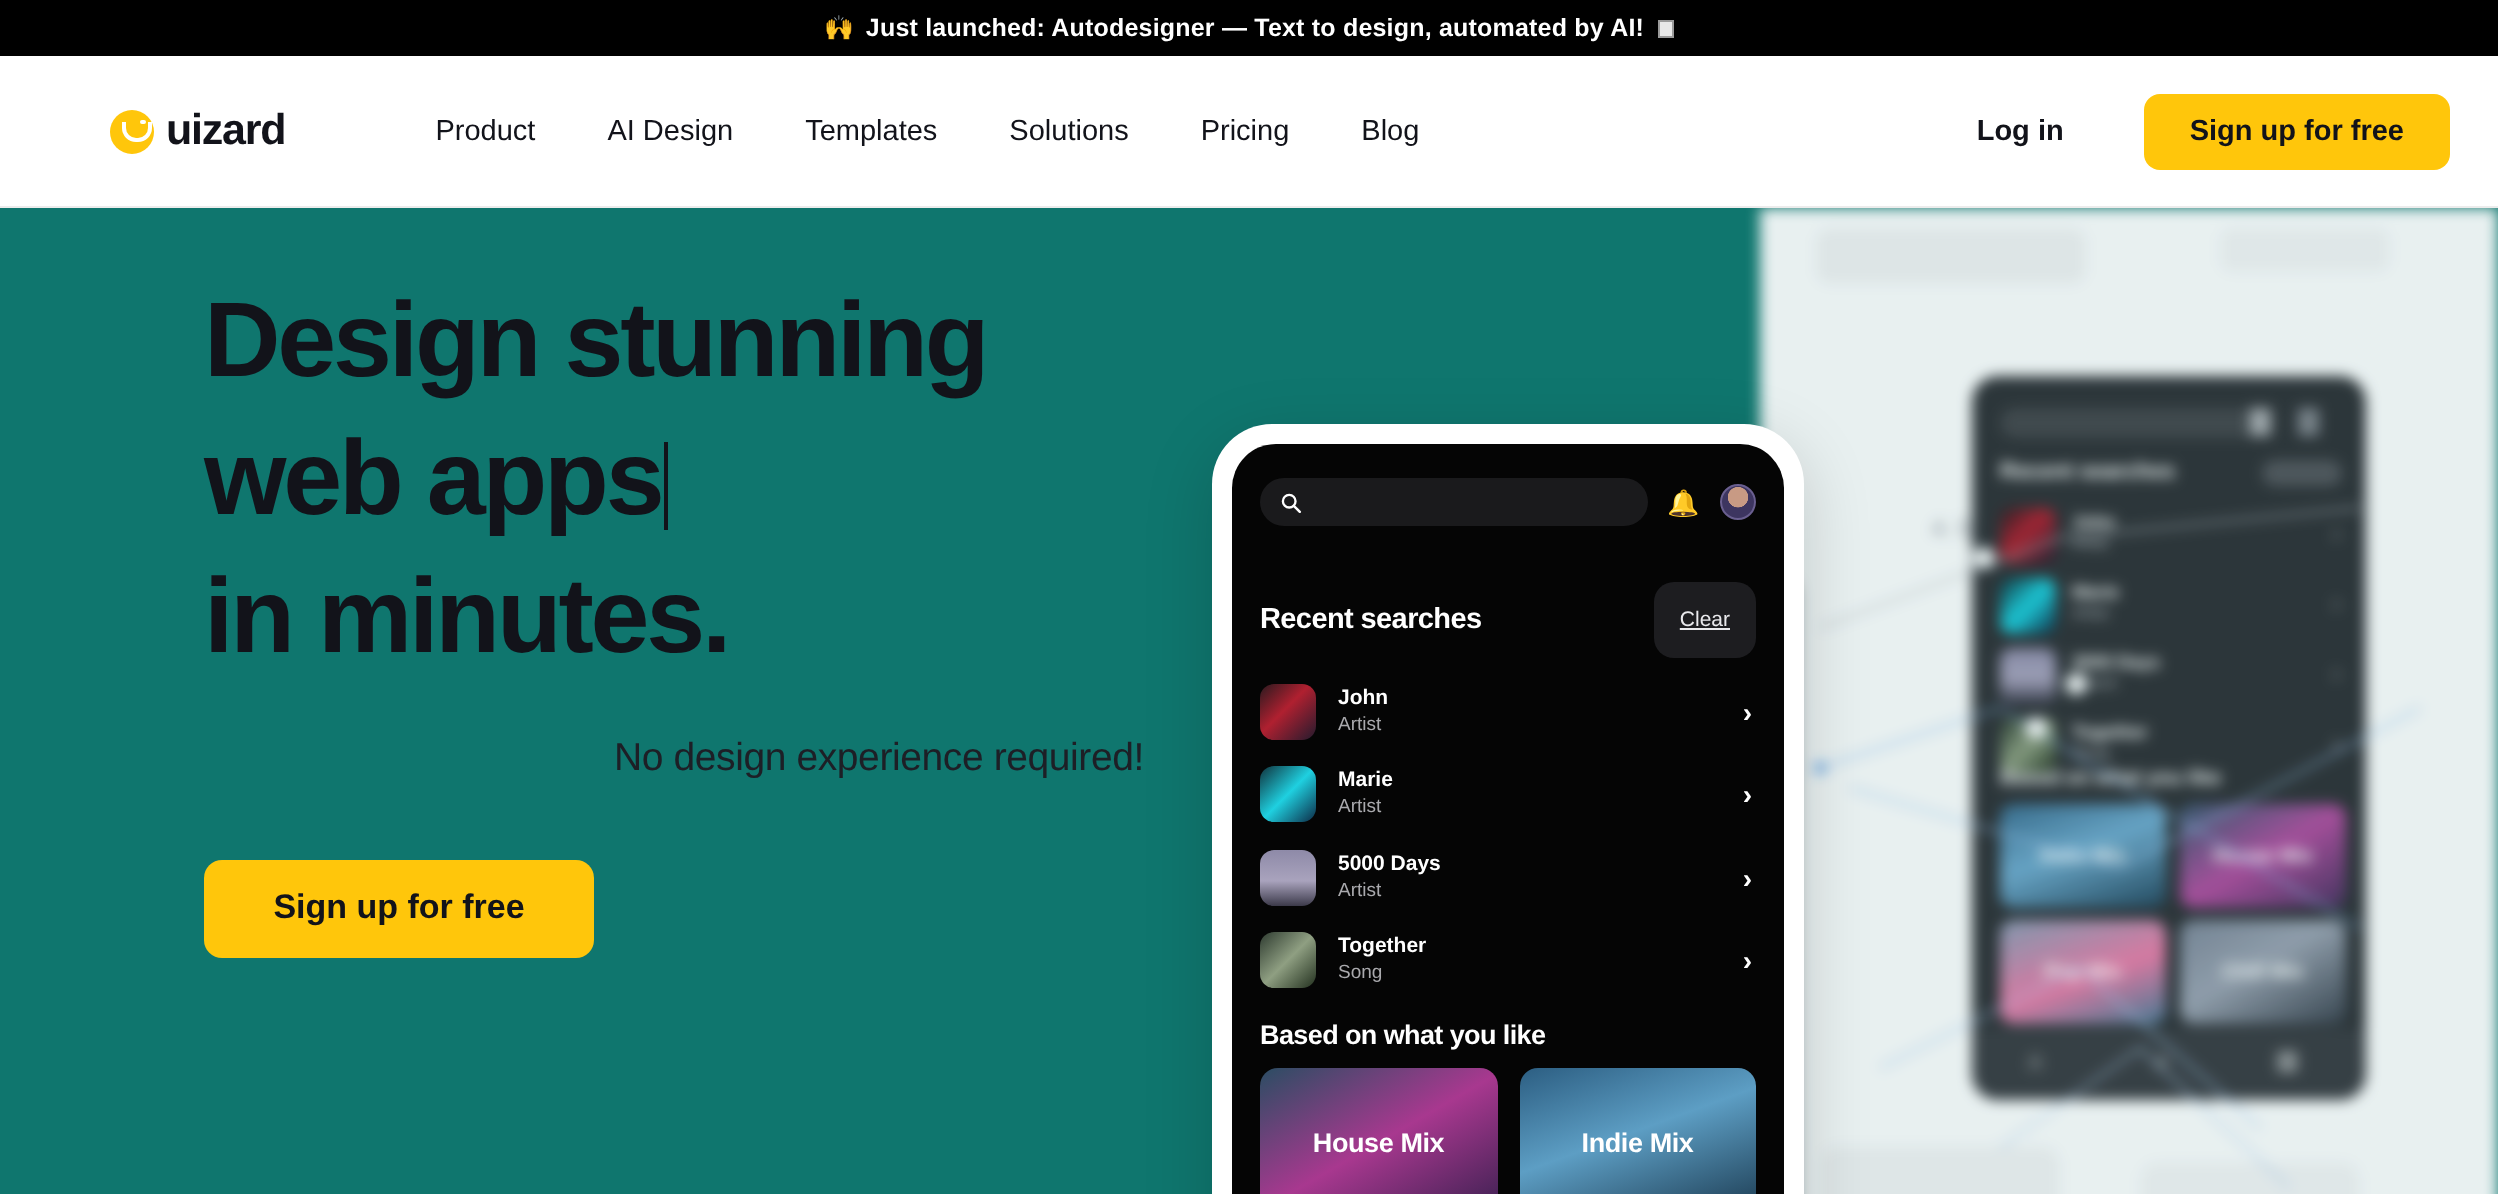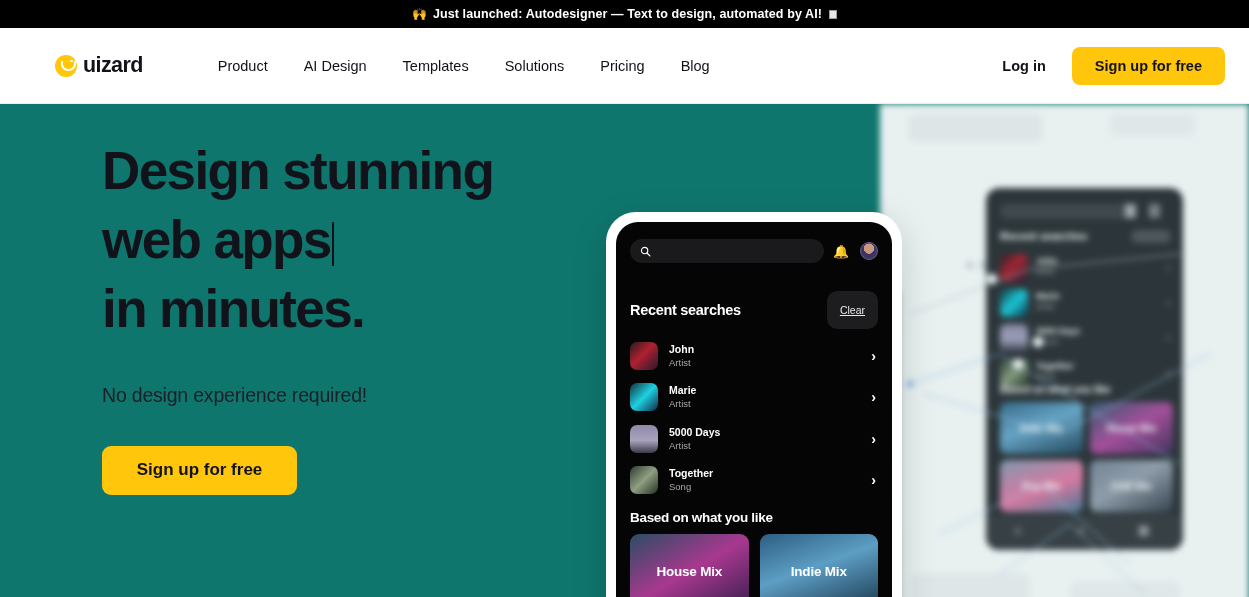--- a/index.html
+++ b/index.html
@@ -89,21 +89,21 @@
     color: #12131a;
     font-weight: normal;
     cursor: pointer;
     white-space: nowrap;
   }
 
   .header-right {
     margin-left: auto;
     display: flex;
     align-items: center;
-    gap: 26px;
+    gap: 40px;
   }
   .login-link {
     font-size: 14.5px;
     color: #12131a;
     font-weight: bold;
     cursor: pointer;
   }
   .btn-yellow {
     background: #FFC60B;
     color: #12131a;
@@ -149,25 +149,26 @@
     margin-left: 1px;
   }
   .hero-sub {
     margin-top: 32px;
     font-size: 19.5px;
     line-height: 33.5px;
     color: #1d1f26;
     letter-spacing: -0.2px;
   }
   .hero-sub2 {
-    margin-top: 36px;
+    margin-top: 20px;
     font-size: 19.5px;
     line-height: 33.5px;
     color: #1d1f26;
     letter-spacing: -0.2px;
+    text-align: right;
   }
   .btn-signup-hero {
     margin-top: 33px;
     width: 195px;
     height: 49px;
     font-size: 17px;
     border-radius: 9px;
   }
 
   

